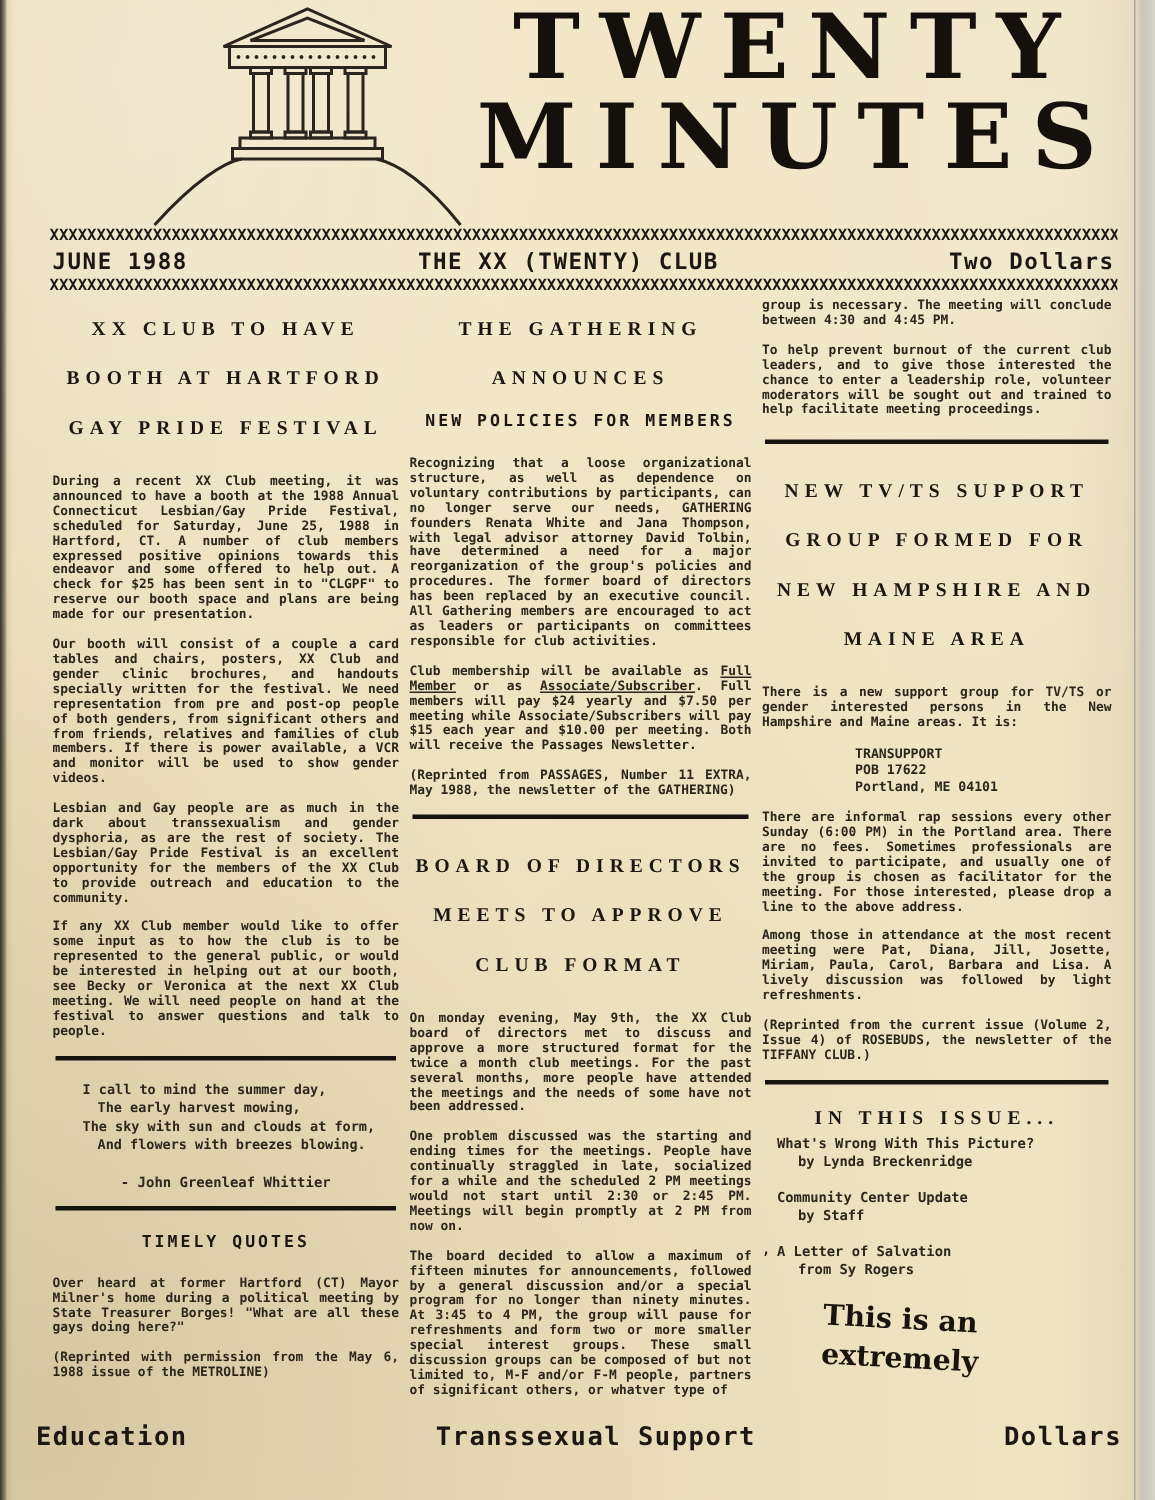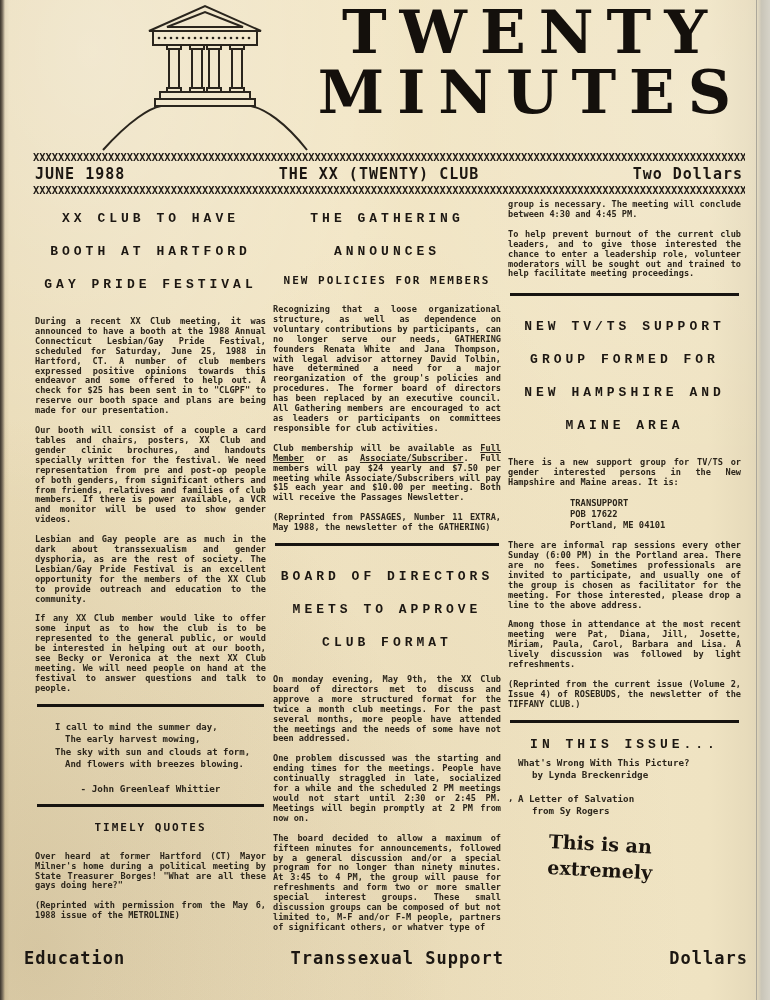--- a/index.html
+++ b/index.html
@@ -26,21 +26,21 @@
   
   .banner{position:absolute;left:33px;top:152px;width:712px;}
   .xrow{font-weight:700;font-size:10.4px;line-height:10px;white-space:nowrap;overflow:hidden;color:#1c1712;}
   .banner-mid{display:flex;justify-content:space-between;align-items:flex-start;
     font-size:15px;font-weight:700;letter-spacing:1px;padding:3px 2px 2px;color:#1c1712;}
   
   .col{position:absolute;top:200px;}
   .col1{left:35px;width:231px;}
   .col2{left:273px;width:228px;}
   .col3{left:508px;width:233px;}
-  .serif-head{font-family:Liberation Mono, monospace;font-weight:700;font-size:13px;
+  .serif-head{font-family:Liberation Serif, serif;font-weight:700;font-size:13px;
     letter-spacing:4px;line-height:33px;text-align:center;white-space:pre-line;
     color:#1c1712;margin:2px 0 16px;}
   .mono-head{font-weight:700;font-size:11px;letter-spacing:2px;text-align:center;
     margin:0 0 18px;color:#1c1712;}
   p.body{font-size:8.6px;line-height:9.9px;font-weight:700;text-align:justify;
     margin:0 0 10px;color:#2c261c;}
   .u{text-decoration:underline;}
   .rule{border:none;border-top:3px solid #171410;margin:8px 2px 14px;}
   .poem{font-size:9px;font-weight:700;line-height:12.5px;margin:2px 0 0 20px;color:#2c261c;}
   .poem .indent{padding-left:10px;}
@@ -183,20 +183,25 @@
     <p class="body">Among those in attendance at the most recent meeting were Pat, Diana, Jill, Josette, Miriam, Paula, Carol, Barbara and Lisa. A lively discussion was followed by light refreshments.</p>
     <p class="body">(Reprinted from the current issue (Volume 2, Issue 4) of ROSEBUDS, the newsletter of the TIFFANY CLUB.)</p>
     <hr class="rule">
     <div class="serif-head" style="line-height:16px;margin:8px 0 4px;">IN THIS ISSUE...</div>
     <div class="toc-item">
       <span class="toc-bullet"></span>
       <div>What's Wrong With This Picture?</div>
       <div class="toc-byline">by Lynda Breckenridge</div>
     </div>
     <div class="toc-item">
+      <span class="toc-bullet"></span>
+      <div>Community Center Update</div>
+      <div class="toc-byline">by Staff</div>
+    </div>
+    <div class="toc-item">
       <span class="toc-bullet">,</span>
       <div>A Letter of Salvation</div>
       <div class="toc-byline">from Sy Rogers</div>
     </div>
     <div class="quote">
       <div class="l1">This is an extremely</div>
 
     </div>
   </section>
 

